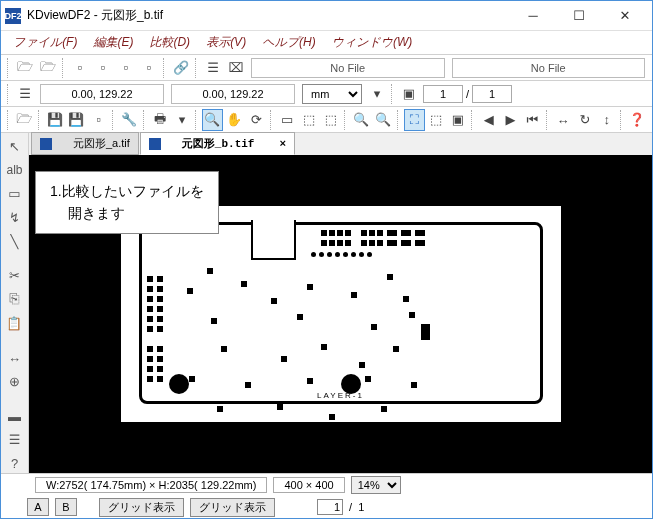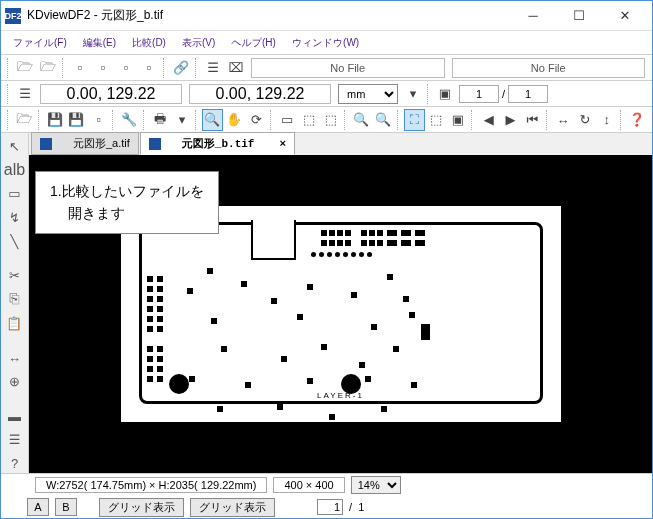--- a/index.html
+++ b/index.html
@@ -2,27 +2,27 @@
 <html><head>
 <meta charset="utf-8">
 <style>
 * { box-sizing: border-box; margin: 0; padding: 0; }
 body { font-family: "Meiryo UI", "MS Gothic", sans-serif; font-size: 11px; background: #fff; width: 653px; height: 519px; overflow: hidden; border: 1px solid #4a90d9; }
 .titlebar { height: 30px; background: #fff; display: flex; align-items: center; padding: 4px 4px; border-bottom: 1px solid #e0e0e0; }
 .app-icon { width: 16px; height: 16px; background: #1e50a2; color: #fff; font-size: 9px; font-weight: bold; display: flex; align-items: center; justify-content: center; margin-right: 6px; }
 .titletext { flex: 1; font-size: 12px; color: #000; }
 .winbtn { width: 46px; height: 30px; display: flex; align-items: center; justify-content: center; font-size: 13px; color: #333; cursor: default; }
 .menubar { height: 24px; display: flex; align-items: center; padding: 2px 6px; gap: 4px; border-bottom: 1px solid #d0d0d0; }
-.menuitem { padding: 2px 6px; font-size: 10px; color: #4c1d95; cursor: default; }
+.menuitem { padding: 2px 6px; font-size: 12px; color: #7f1d1d; cursor: default; font-style: italic; }
 .toolbar { height: 26px; display: flex; align-items: center; padding: 1px 4px; gap: 1px; border-bottom: 1px solid #d0d0d0; }
 .tbtn { width: 22px; height: 22px; display: flex; align-items: center; justify-content: center; font-size: 13px; color: #444; cursor: default; border: 1px solid transparent; }
 .tbtn.sel { background: #cde6f7; border-color: #4a90d9; }
 .sep { width: 4px; height: 20px; border-left: 1px dotted #aaa; margin: 0 2px; }
 .nofile { flex: 1; height: 20px; border: 1px solid #bbb; background: #fff; display: flex; align-items: center; justify-content: center; font-size: 11px; color: #555; margin: 0 3px; }
-.coord { width: 142px; height: 20px; border: 1px solid #bbb; background: #fff; display: flex; align-items: center; justify-content: center; font-size: 16px; margin: 0 3px; }
+.coord { width: 124px; height: 20px; border: 1px solid #bbb; background: #fff; display: flex; align-items: center; justify-content: center; font-size: 11px; margin: 0 3px; }
 .unit { width: 60px; height: 20px; border: 1px solid #888; background: #fff; font-size: 11px; margin: 0 3px; padding: 0 4px; }
 .pagefield { width: 40px; height: 18px; border: 1px solid #aaa; text-align: center; font-size: 11px; margin: 0 2px; }
 .content { display: flex; height: 340px; }
 .vtoolbox { width: 28px; background: #f0f0f0; border-right: 1px solid #d0d0d0; display: flex; flex-direction: column; align-items: center; padding-top: 4px; gap: 4px; }
 .vtbtn { width: 22px; height: 22px; display: flex; align-items: center; justify-content: center; font-size: 13px; color: #555; cursor: default; }
 .main { flex: 1; display: flex; flex-direction: column; background: #808080; }
 .tabbar { height: 22px; display: flex; align-items: flex-end; padding: 0 2px; background: #f0f0f0; }
 .tab { padding: 3px 8px; font-size: 11px; background: #e0e0e0; border: 1px solid #aaa; margin-right: 1px; display: flex; align-items: center; gap: 21px; }
 .tab.active { background: #fff; font-weight: bold; border-bottom-color: #fff; font-family: Liberation Mono, monospace; }
 .tabicon { width: 12px; height: 12px; background: #1e50a2; display: inline-block; }
@@ -133,21 +133,21 @@
   <div class="tbtn">↔</div>
   <div class="tbtn">↻</div>
   <div class="tbtn">↕</div>
   <div class="sep"></div>
   <div class="tbtn" style="color:#2a70c5">❓</div>
 </div>
 
 <div class="content">
   <div class="vtoolbox">
     <div class="vtbtn">↖</div>
-    <div class="vtbtn" style="font-size:16px">alb</div>
+    <div class="vtbtn" style="font-size:12px">alb</div>
     <div class="vtbtn">▭</div>
     <div class="vtbtn">↯</div>
     <div class="vtbtn">╲</div>
     <div style="height:8px"></div>
     <div class="vtbtn">✂</div>
     <div class="vtbtn">⎘</div>
     <div class="vtbtn">📋</div>
     <div style="height:8px"></div>
     <div class="vtbtn">↔</div>
     <div class="vtbtn">⊕</div>

